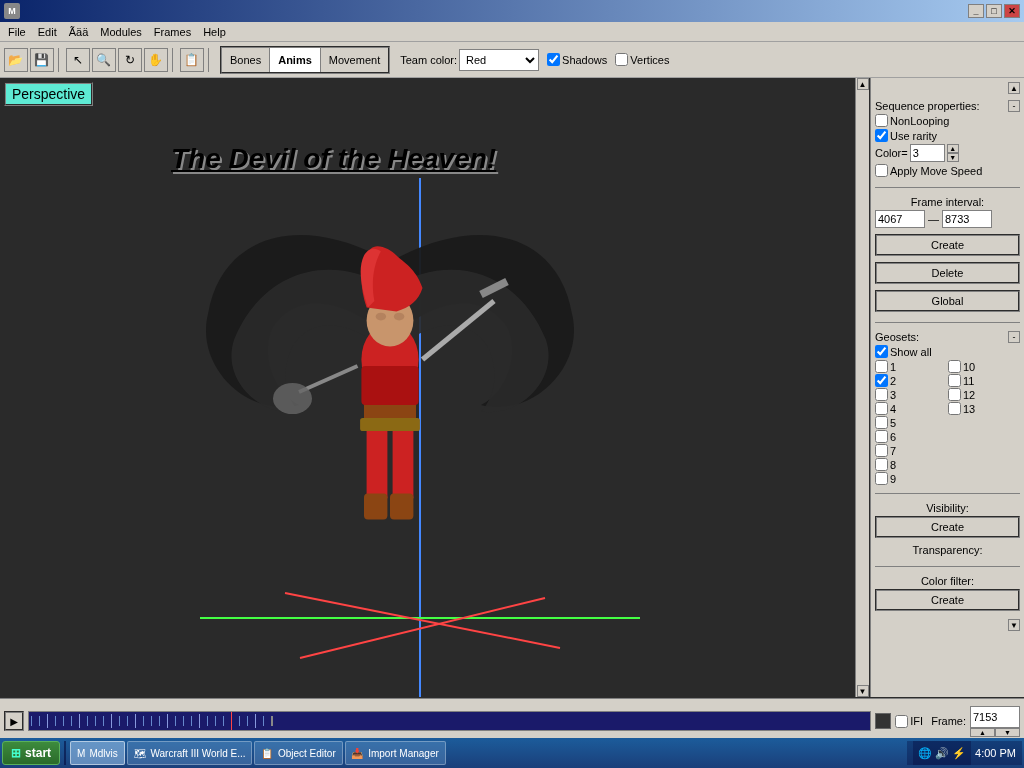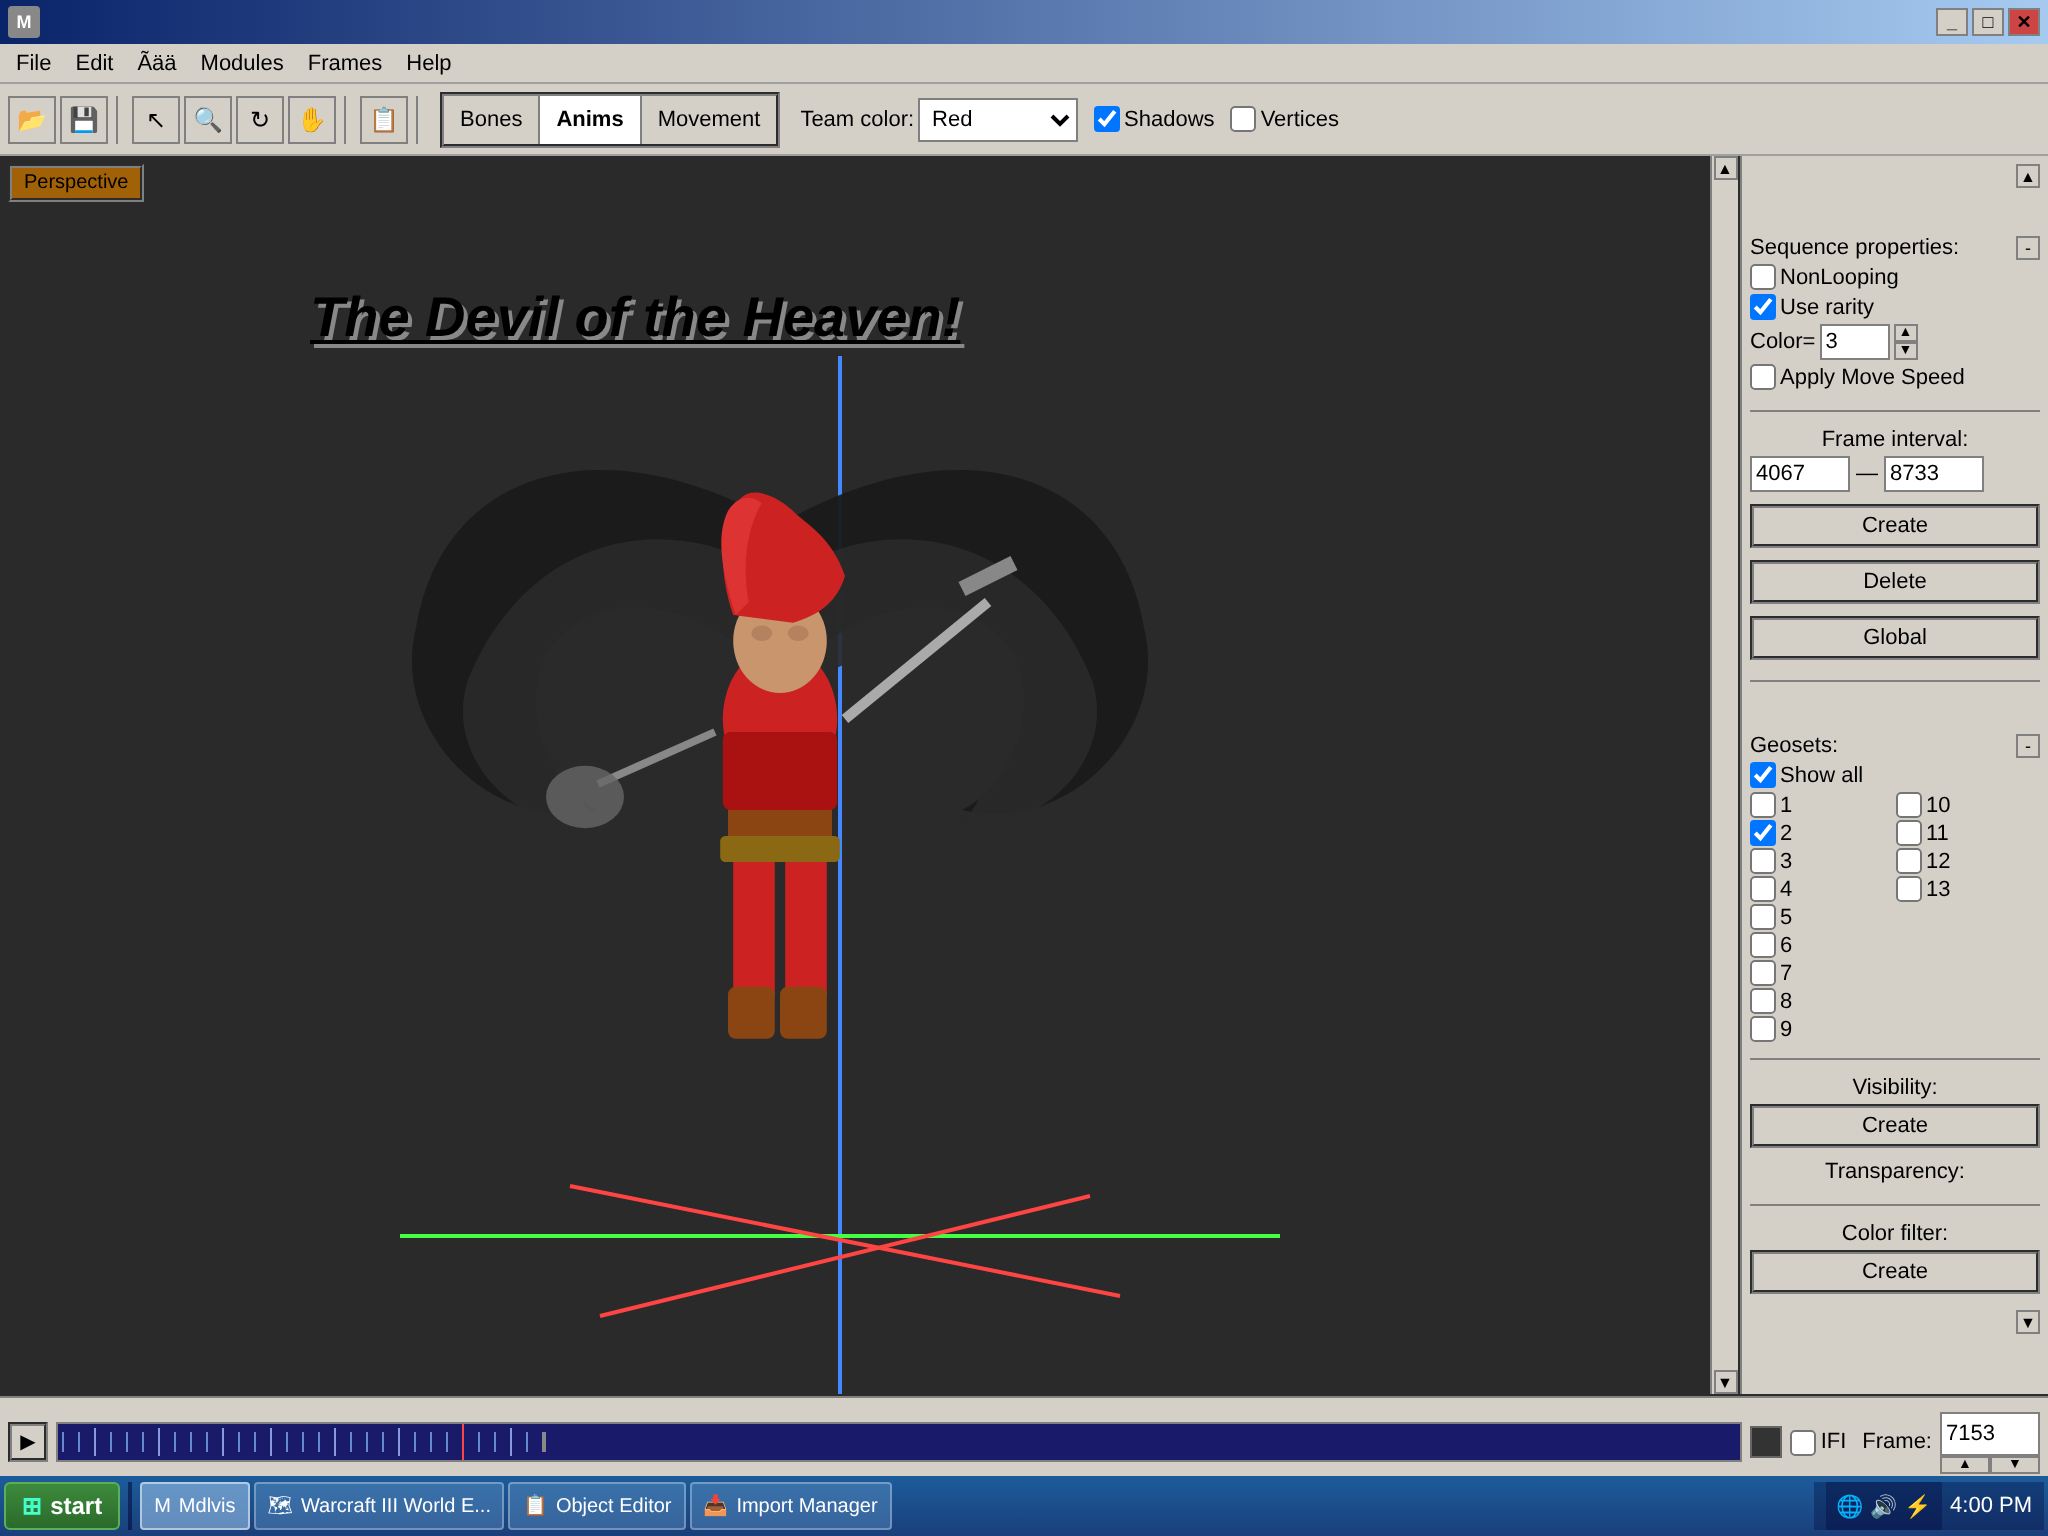--- a/index.html
+++ b/index.html
@@ -100,44 +100,44 @@
       flex: 1;
       background: #2a2a2a;
       position: relative;
       overflow: hidden;
     }
 
     .perspective-btn {
       position: absolute;
       top: 4px;
       left: 4px;
-      background: #a16207;
+      background: #5eead4;
       border: 2px groove #808080;
       padding: 2px 6px;
-      font-size: 10px;
+      font-size: 14px;
       cursor: pointer;
       z-index: 10;
     }
 
     .model-title-1 {
       position: absolute;
       top: 30px;
       left: 180px;
       font-family: 'Arial Black', 'Arial', sans-serif;
       font-size: 28px;
       font-weight: 900;
       font-style: italic;
       color: black;
       text-shadow: 2px 2px 0px #888;
       z-index: 5;
     }
     .model-title-2 {
       position: absolute;
       top: 65px;
-      left: 155px;
+      left: 171px;
       font-family: 'Arial Black', 'Arial', sans-serif;
       font-size: 28px;
       font-weight: 900;
       font-style: italic;
       color: black;
       text-shadow: 2px 2px 0px #888;
       z-index: 5;
       text-decoration: underline;
     }
 
@@ -179,21 +179,20 @@
       font-size: 11px;
       padding: 0 2px;
     }
 
     .panel-section-header {
       font-size: 11px;
       margin-bottom: 2px;
       display: flex;
       align-items: center;
       justify-content: space-between;
-      margin-top: 18px;
     }
 
     .panel-collapse-btn {
       width: 12px; height: 12px;
       background: #d4d0c8;
       border: 1px solid #808080;
       display: flex; align-items: center; justify-content: center;
       font-size: 9px; cursor: pointer;
     }
 

